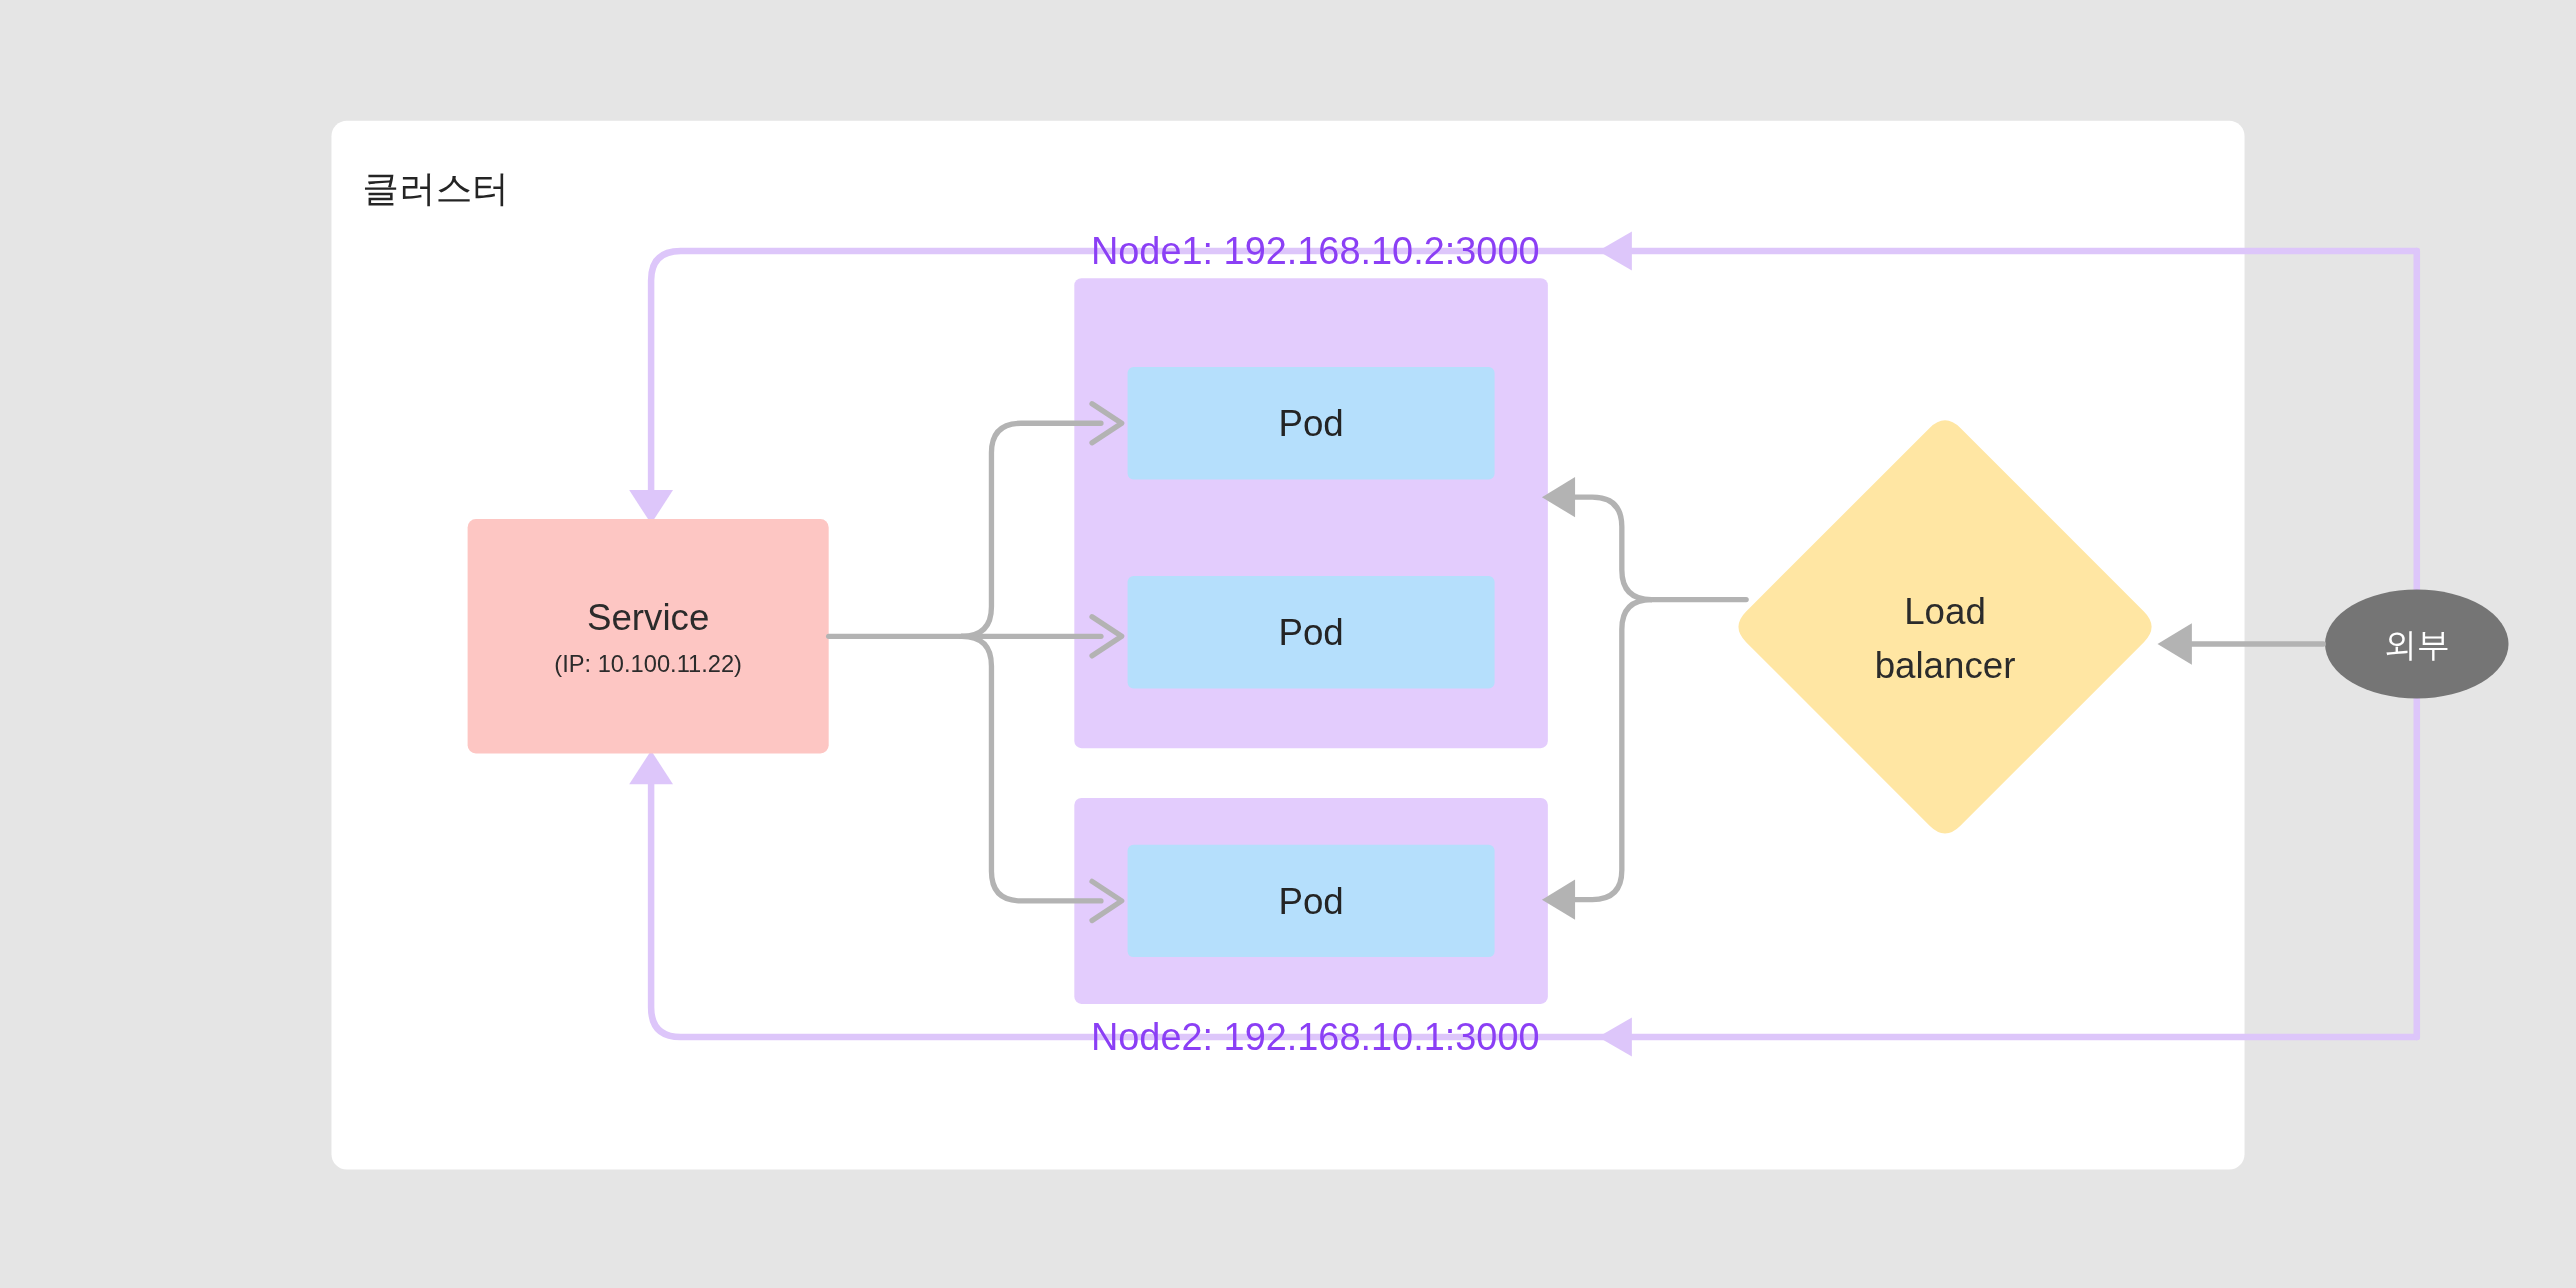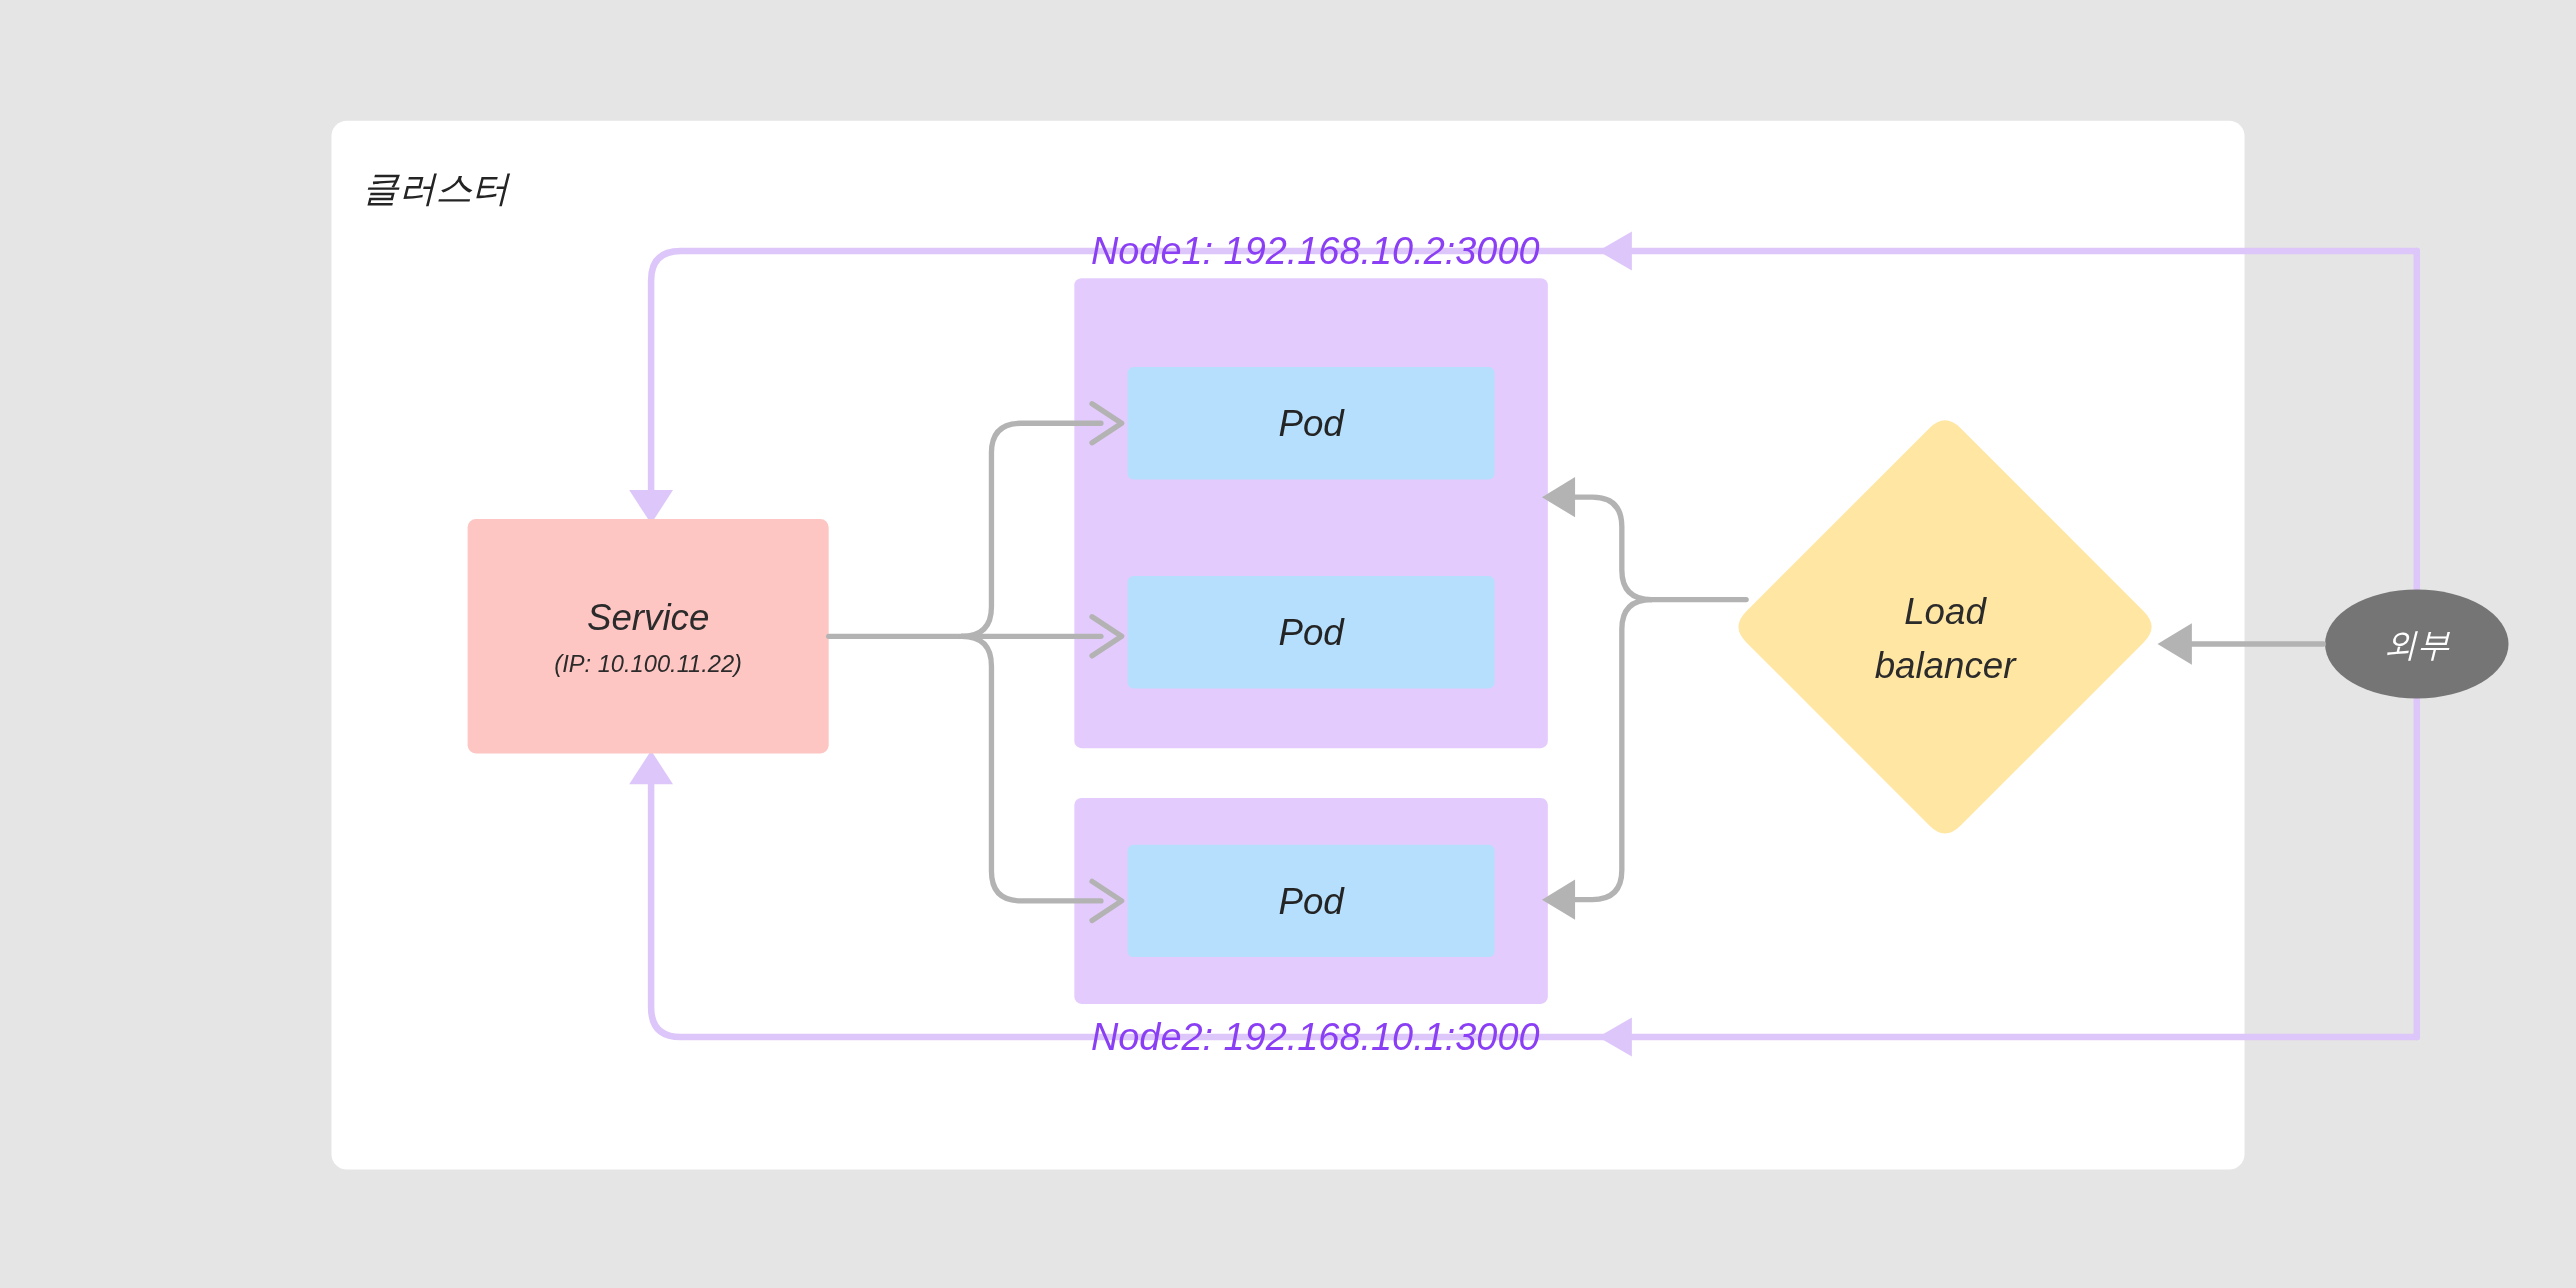--- a/index.html
+++ b/index.html
@@ -11,21 +11,20 @@
     width: 2576px;
     height: 1288px;
     font-family: "Liberation Sans", "DejaVu Sans", sans-serif;
     overflow: hidden;
   }
   #stage {
     position: relative;
     width: 2576px;
     height: 1288px;
     background: #e5e5e5;
-    font-style: italic;
   }
   #diagram {
     position: absolute;
     inset: 0;
     width: 2576px;
     height: 1288px;
     display: block;
   }
   .node-bg { fill: #e3ccfd; }
   .pod-bg { fill: #b5dffc; }

